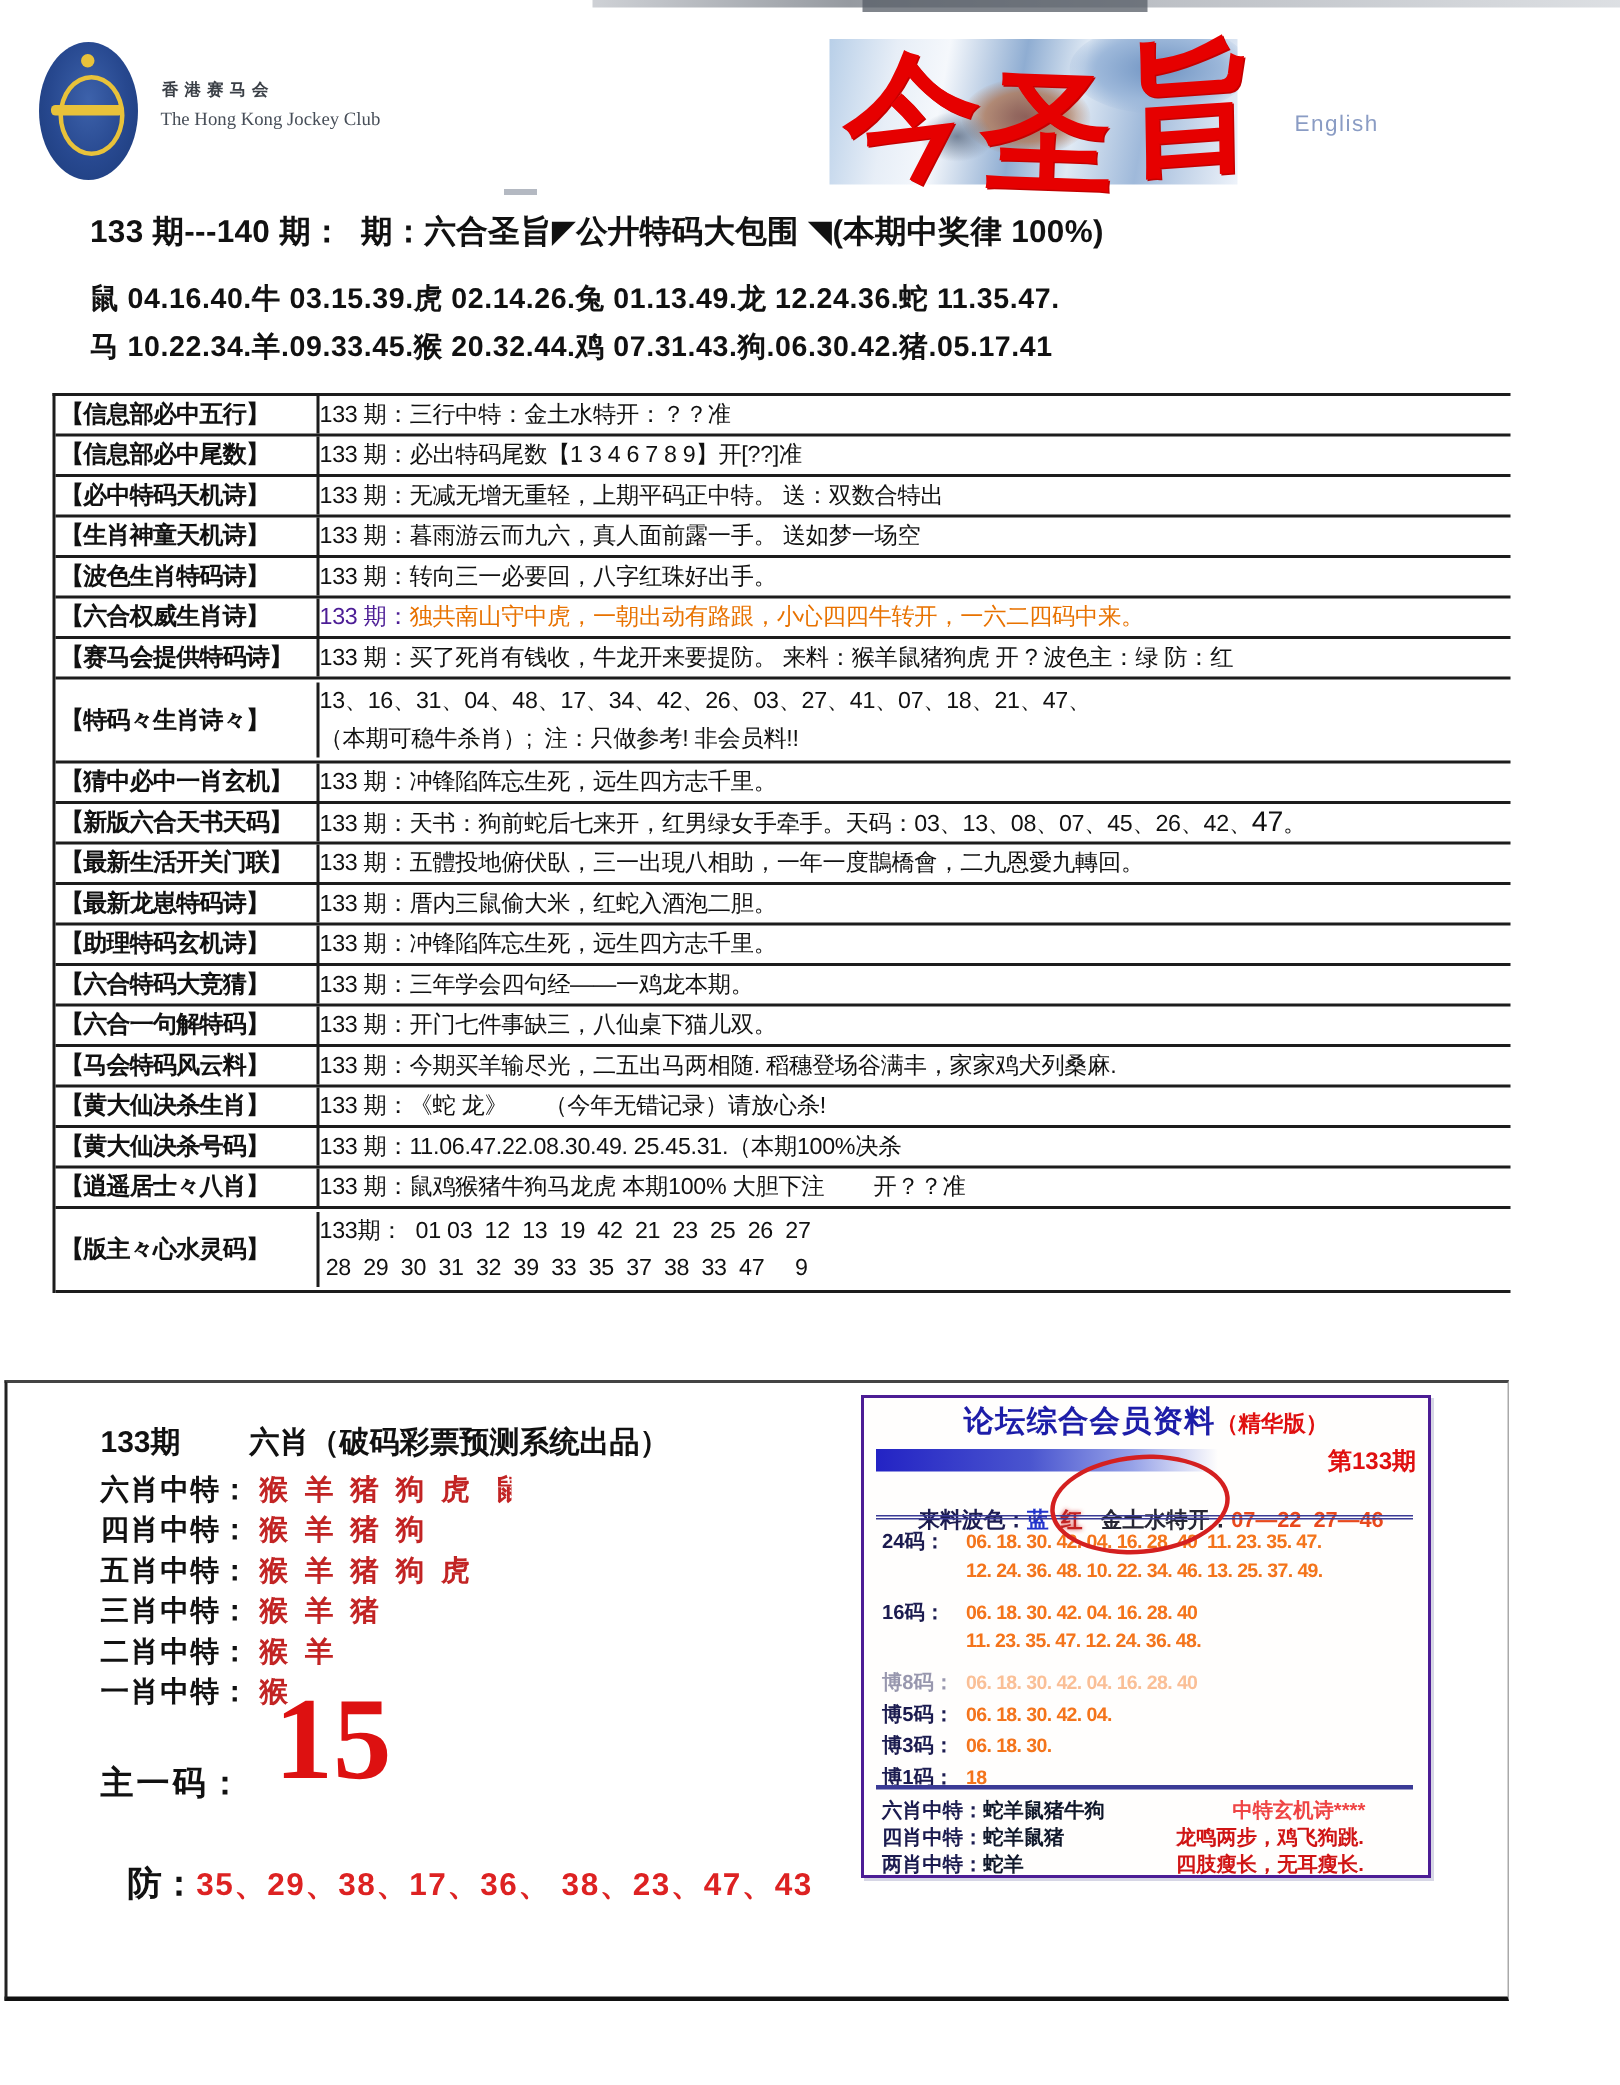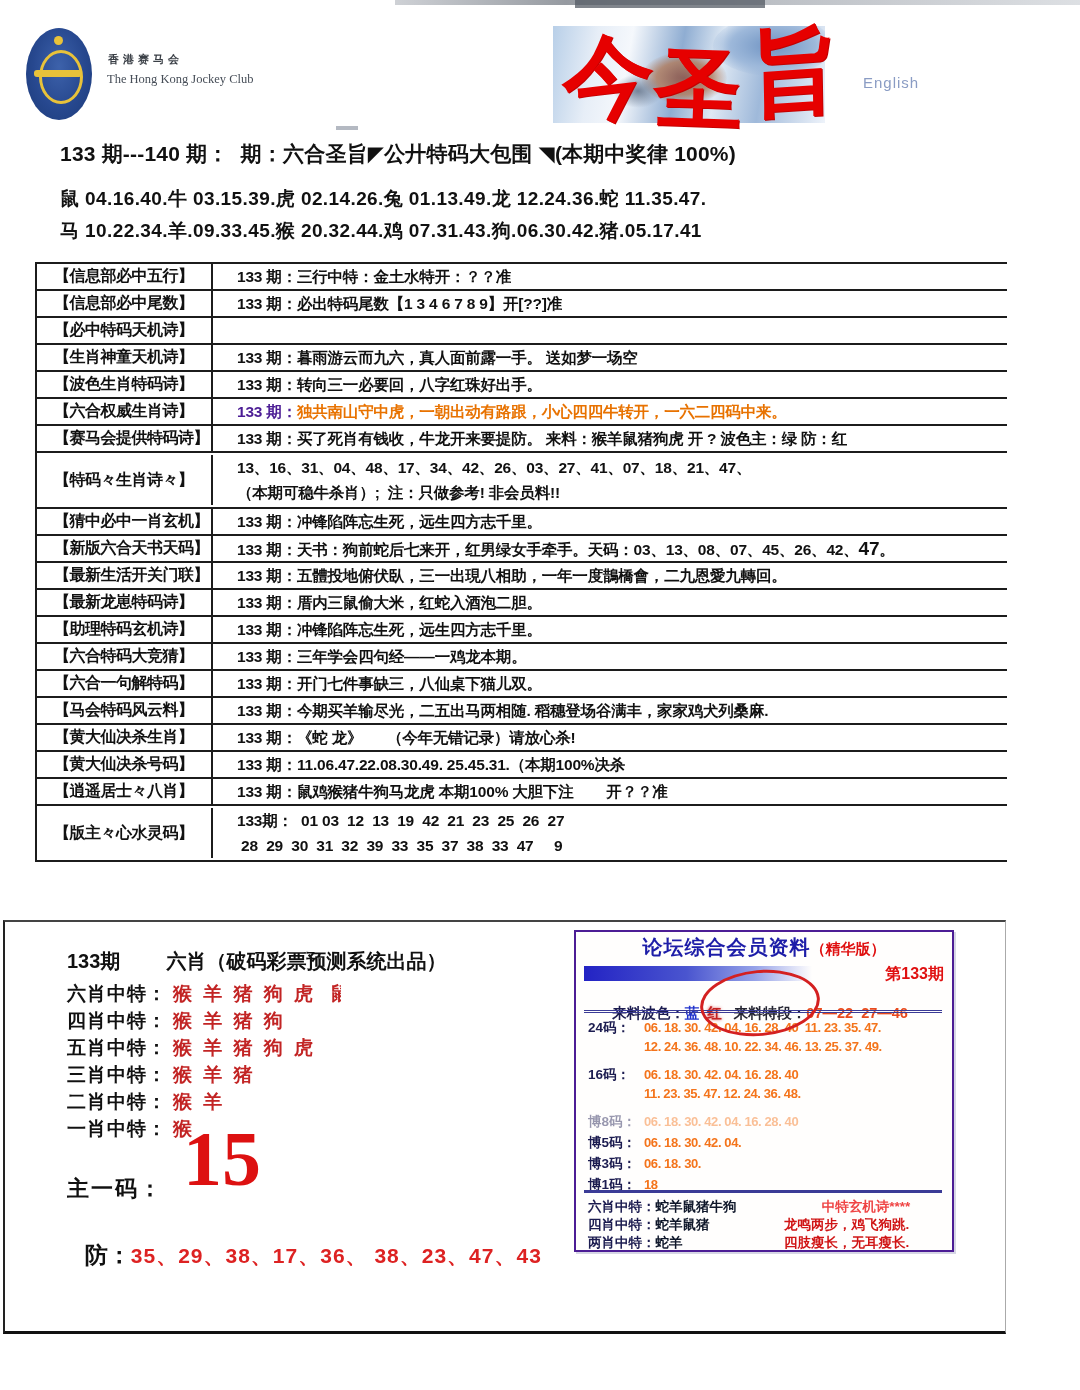--- a/index.html
+++ b/index.html
@@ -44,22 +44,22 @@
   .zline{font-size:19px;font-weight:bold;letter-spacing:.4px;white-space:pre}
   .zline1{left:60px;top:186px}
   .zline2{left:60px;top:218px}
 
   
   #ptable{position:absolute;left:35px;top:262px;width:970px;
     border-top:2px solid #1c1c1c;border-left:2px solid #1c1c1c}
   .t-row{display:flex;height:27px;box-sizing:border-box;border-bottom:2px solid #1c1c1c;align-items:stretch}
   .t-row.multi{height:auto;padding:2px 0}
   .t-label{flex:0 0 176px;width:176px;border-right:2px solid #1c1c1c;font-weight:bold;font-size:16px;
-    letter-spacing:-.5px;display:flex;align-items:center;padding-left:17px;box-sizing:border-box}
-  .t-content{flex:1;padding-left:24px;font-weight:bold;font-size:15.5px;letter-spacing:-.2px;
+    letter-spacing:-.5px;display:flex;align-items:center;padding-left:3px;box-sizing:border-box}
+  .t-content{flex:1;padding-left:0;font-weight:normal;font-size:15.5px;letter-spacing:-.2px;
     display:flex;flex-direction:column;justify-content:center;overflow:hidden}
   .t-line{line-height:25px;white-space:pre-wrap}
   .red{color:#4c1d95}
   .orange{color:#e87200}
   .big{font-size:19px}
 
   
   #bottom-box{left:3px;top:920px;width:1003px;height:414px;background:#fff;box-sizing:border-box;
     border-left:2px solid #222;border-top:2px solid #444;border-bottom:3px solid #111;border-right:1px solid #aaa}
   .bx-issue{position:absolute;left:62px;top:26px;font-size:20px;font-weight:bold}
@@ -149,20 +149,23 @@
       </div>
     </div>
     <div class="t-row">
       <div class="t-label">【信息部必中尾数】</div>
       <div class="t-content">
         <div class="t-line"><span>133 期：必出特码尾数【1 3 4 6 7 8 9】开[??]准</span></div>
       </div>
     </div>
     <div class="t-row">
       <div class="t-label">【必中特码天机诗】</div>
+      <div class="t-content">
+        <div class="t-line"><span>133 期：无减无增无重轻，上期平码正中特。 送：双数合特出</span></div>
+      </div>
     </div>
     <div class="t-row">
       <div class="t-label">【生肖神童天机诗】</div>
       <div class="t-content">
         <div class="t-line"><span>133 期：暮雨游云而九六，真人面前露一手。 送如梦一场空</span></div>
       </div>
     </div>
     <div class="t-row">
       <div class="t-label">【波色生肖特码诗】</div>
       <div class="t-content">
@@ -285,21 +288,21 @@
     <span class="fang-label">防：</span><span class="fang-nums">35、29、38、17、36、 38、23、47、43</span>
   </div>
 
   <div id="member-box">
     <div class="m-title">
       <span>论坛综合会员资料</span><span class="suffix">（精华版）</span>
     </div>
     <div class="m-bar"></div>
     <div class="m-issue">第133期</div>
     <div class="m-bose">
-      <span class="lbl">来料波色：</span><span class="blue">蓝</span><span>  </span><span class="redv">红</span><span>   </span><span class="tlbl">来料特段：</span><span class="tval">07—22  27—46</span>
+      <span class="lbl">来料波色：</span><span class="blue">蓝</span><span>  </span><span class="redv">红</span><span>   </span><span class="tlbl">金土水特开：</span><span class="tval">07—22  27—46</span>
     </div>
     <div class="m-div1"></div>
     <div id="m-codes">
         <div class="m-code">
           <span class="m-clabel">24码：</span>
           <div class="m-cvals">
             <div class="m-cline">06. 18. 30. 42. 04. 16. 28. 40  11. 23. 35. 47.</div>
             <div class="m-cline">12. 24. 36. 48. 10. 22. 34. 46. 13. 25. 37. 49.</div>
           </div>
         </div>

